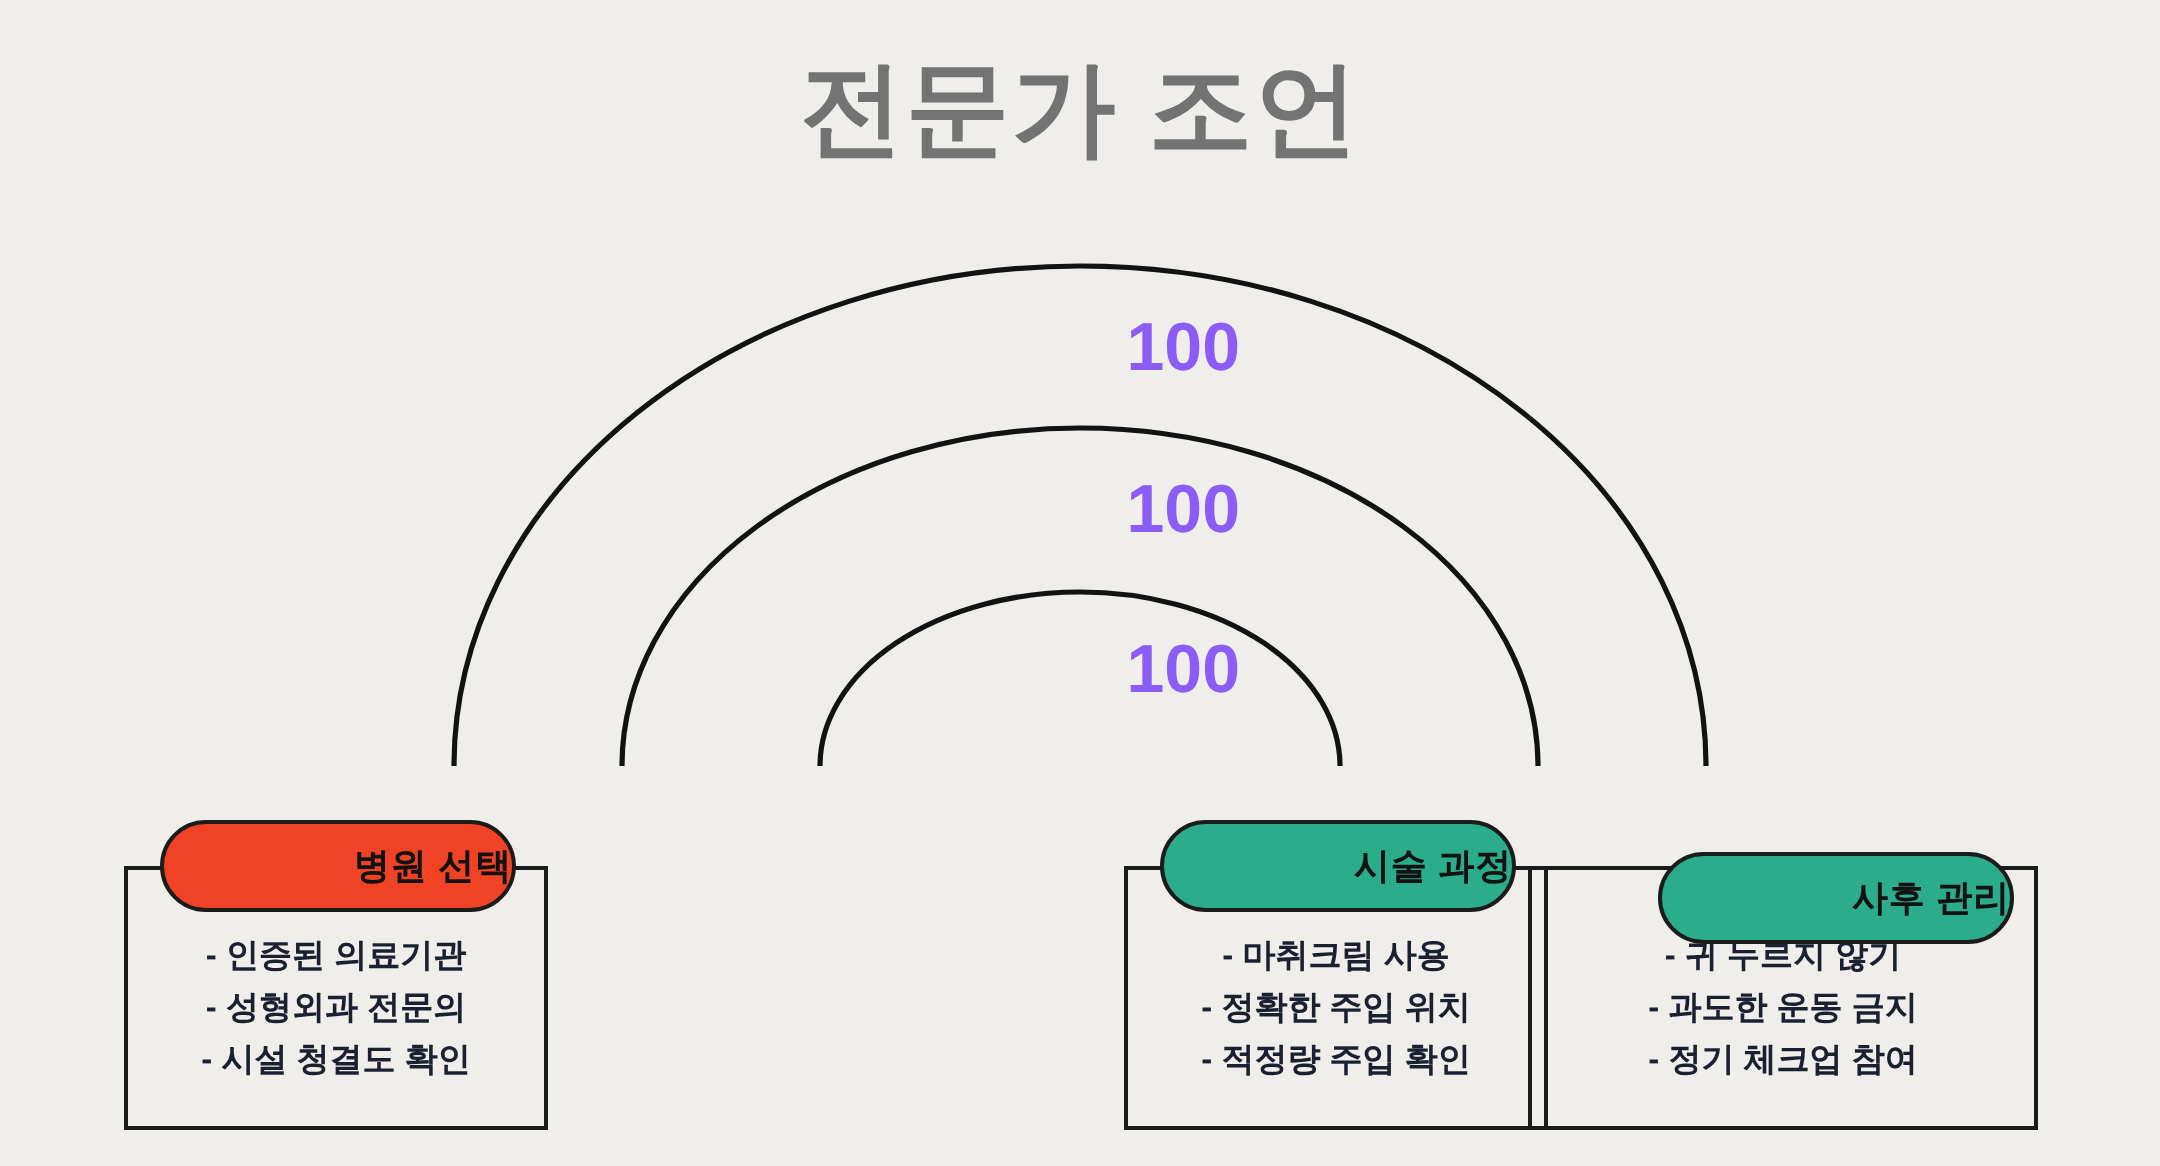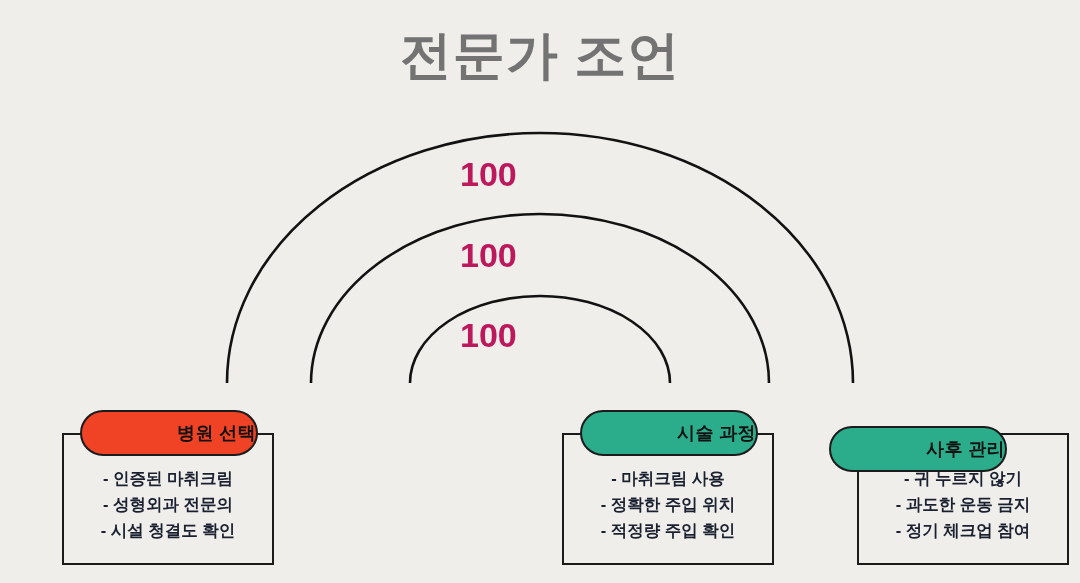--- a/index.html
+++ b/index.html
@@ -44,24 +44,24 @@
     height: 583px;
   }
   .arc-path {
     fill: none;
     stroke: #121212;
     stroke-width: 2.6;
     stroke-linecap: butt;
   }
   .arc-value {
     position: absolute;
-    text-align: left;
+    text-align: right;
     font-size: 34px;
     font-weight: 700;
-    color: #be185d;
+    color: #8b5cf6;
     width: 160px;
     left: 460px;
   }
   #arc-value-0 { top: 155px; }
   #arc-value-1 { top: 236px; }
   #arc-value-2 { top: 316px; }
 
   
   #columns {
     position: absolute;
@@ -125,42 +125,42 @@
   </svg>
 
   <div class="arc-value" id="arc-value-0">100</div>
   <div class="arc-value" id="arc-value-1">100</div>
   <div class="arc-value" id="arc-value-2">100</div>
 
   <div id="columns">
 
     <div class="column" id="column-0" style="left:62px; width:212px;">
       <div class="col-body">
-        <div class="bullet">- 인증된 마취크림</div>
+        <div class="bullet">- 인증된 의료기관</div>
         <div class="bullet">- 성형외과 전문의</div>
         <div class="bullet">- 시설 청결도 확인</div>
       </div>
     </div>
     <div class="pill" id="pill-0" style="left: 80px; width: 178px; background: rgb(240, 66, 36);">
       <span>병원 선택</span>
     </div>
 
 
     <div class="column" id="column-2" style="left:562px; width:212px;">
       <div class="col-body">
         <div class="bullet">- 마취크림 사용</div>
         <div class="bullet">- 정확한 주입 위치</div>
         <div class="bullet">- 적정량 주입 확인</div>
       </div>
     </div>
     <div class="pill" id="pill-2" style="left: 580px; width: 178px; background: rgb(43, 173, 139);">
       <span>시술 과정</span>
     </div>
 
-    <div class="column" id="column-3" style="left:857px; width:212px;">
+    <div class="column" id="column-3" style="left:764px; width:255px;">
       <div class="col-body">
         <div class="bullet">- 귀 누르지 않기</div>
         <div class="bullet">- 과도한 운동 금지</div>
         <div class="bullet">- 정기 체크업 참여</div>
       </div>
     </div>
     <div class="pill" id="pill-3" style="left: 829px; width: 178px; background: rgb(43, 173, 139); margin-top: 16px;">
       <span>사후 관리</span>
     </div>
 

